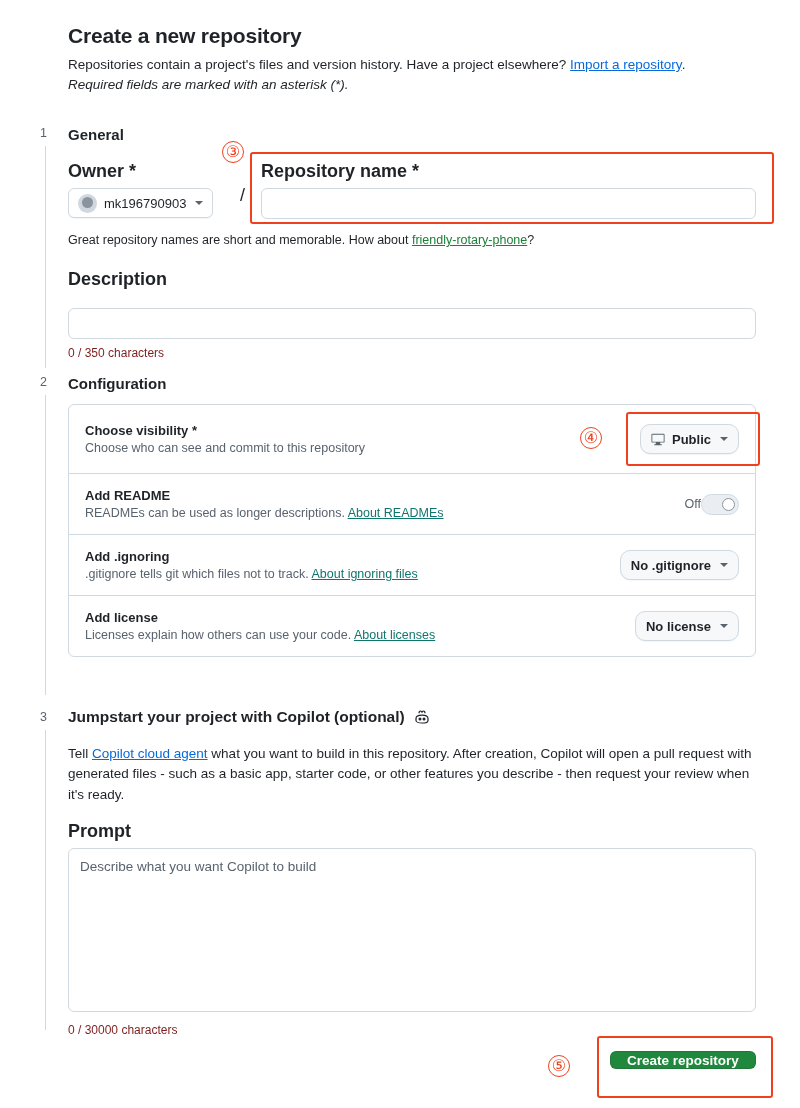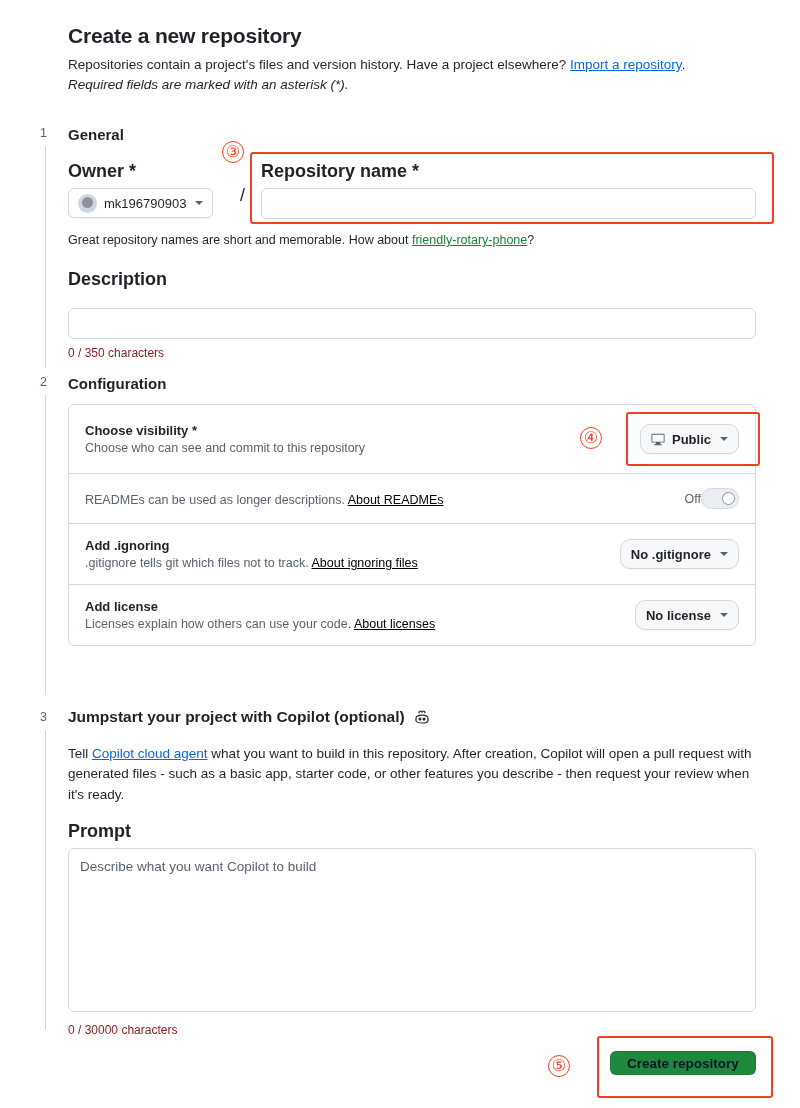--- a/index.html
+++ b/index.html
@@ -104,21 +104,21 @@
   }
   .config-row {
     display: flex; align-items: center; justify-content: space-between;
     padding: 14px 16px;
     border-bottom: 1px solid #d1d9e0;
   }
   .config-row:last-child { border-bottom: none; }
   .config-row .rowtext { padding-right: 12px; }
   .row-title { font-size: 13px; font-weight: bold; color: #1f2328; }
   .row-sub { font-size: 12.5px; color: #59636e; margin-top: 3px; }
-  .row-sub a { color: #000000; }
+  .row-sub a { color: #0f766e; }
 
   .btn-select {
     display: inline-flex; align-items: center; gap: 7px;
     height: 30px; padding: 0 10px;
     border: 1px solid #d1d9e0; border-radius: 10px;
     background: #f6f8fa; font-size: 13px; font-weight: bold; color: #1f2328;
     box-shadow: 0 1px 0 rgba(31,35,40,0.04);
     white-space: nowrap;
   }
   .toggle-wrap { display: flex; align-items: center; gap: 0; }
@@ -152,23 +152,23 @@
     width: 100%; height: 164px;
     border: 1px solid #d1d9e0; border-radius: 6px;
     background: #ffffff; padding: 10px 11px;
     font-size: 13.5px; color: #1f2328; resize: none;
     font-family: "Liberation Sans", sans-serif; outline: none;
   }
   .textarea::placeholder { color: #59636e; }
 
   .btn-primary {
     position: absolute; left: 610px; top: 1051px;
-    height: 24px; padding: 0 16px;
+    height: 18px; padding: 0 16px;
     background: #1f883d; border: 1px solid rgba(31,35,40,0.15);
-    border-radius: 6px; color: #0f172a; font-size: 13.5px; font-weight: bold;
+    border-radius: 6px; color: #ffffff; font-size: 13.5px; font-weight: bold;
     font-family: "Liberation Sans", sans-serif; cursor: pointer;
   }
 
   
   .ann-box {
     position: absolute; border: 2px solid #f0411f; border-radius: 3px;
     pointer-events: none;
   }
   .ann-num {
     position: absolute; color: #f0411f; font-size: 16px;
@@ -234,20 +234,21 @@
         <svg width="14" height="14" viewBox="0 0 16 16" fill="#59636e">
           <path d="M1.5 2h13a1 1 0 011 1v8a1 1 0 01-1 1h-4.2l.5 2H12a.5.5 0 010 1H4a.5.5 0 010-1h1.2l.5-2H1.5a1 1 0 01-1-1V3a1 1 0 011-1zm0 1v8h13V3h-13z"></path>
         </svg>
         <span>Public</span>
         <span class="caret"></span>
       </button>
     </div>
 
     <div class="config-row">
       <div class="rowtext">
+        <div class="row-title">Add README</div>
         <div class="row-sub"><span>READMEs can be used as longer descriptions. </span><a href="#">About READMEs</a></div>
       </div>
       <div class="toggle-wrap">
         <span class="toggle-label">Off</span>
         <span class="toggle">
             <span class="knob"></span>
           </span>
       </div>
     </div>
 

